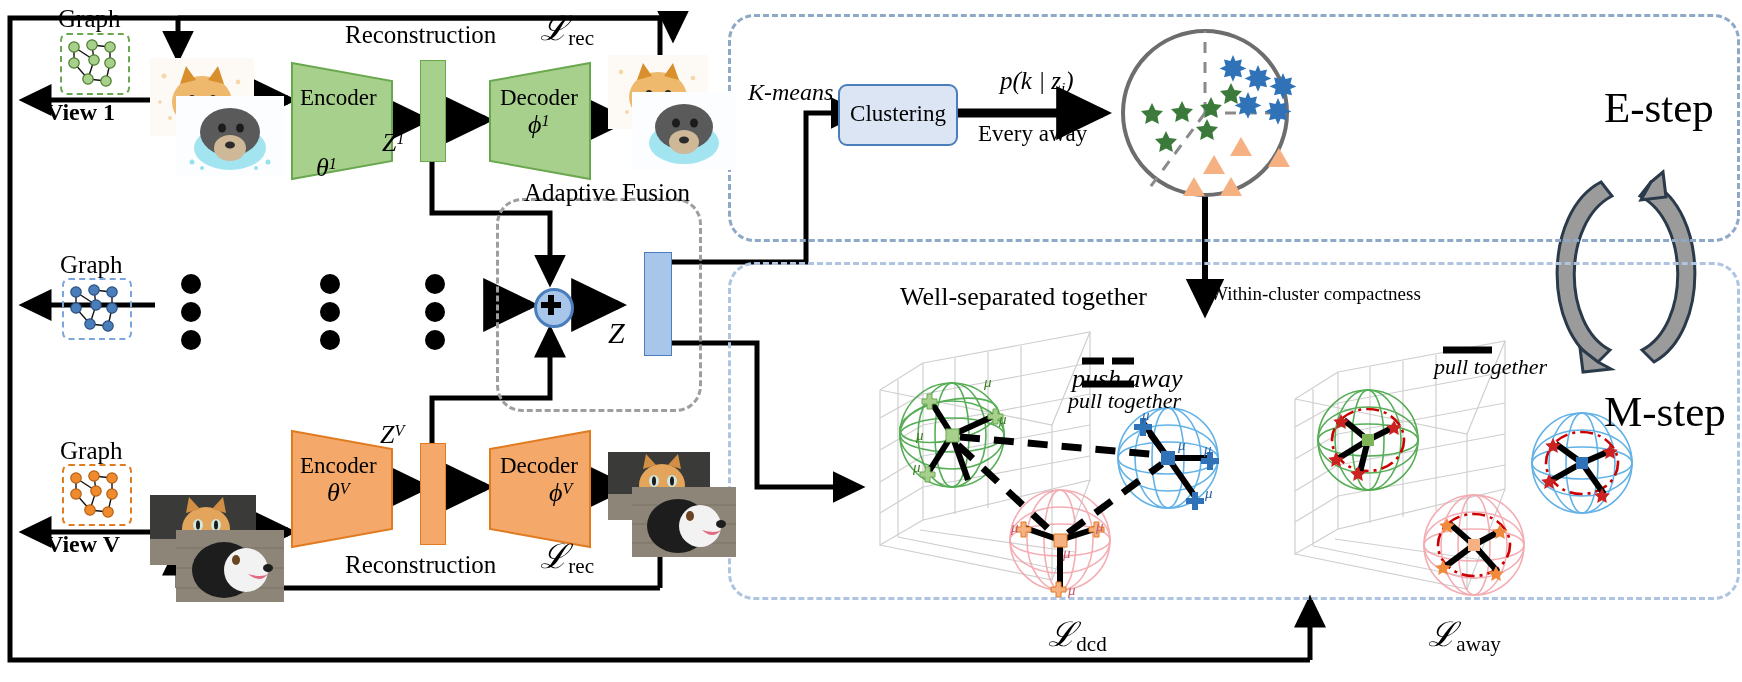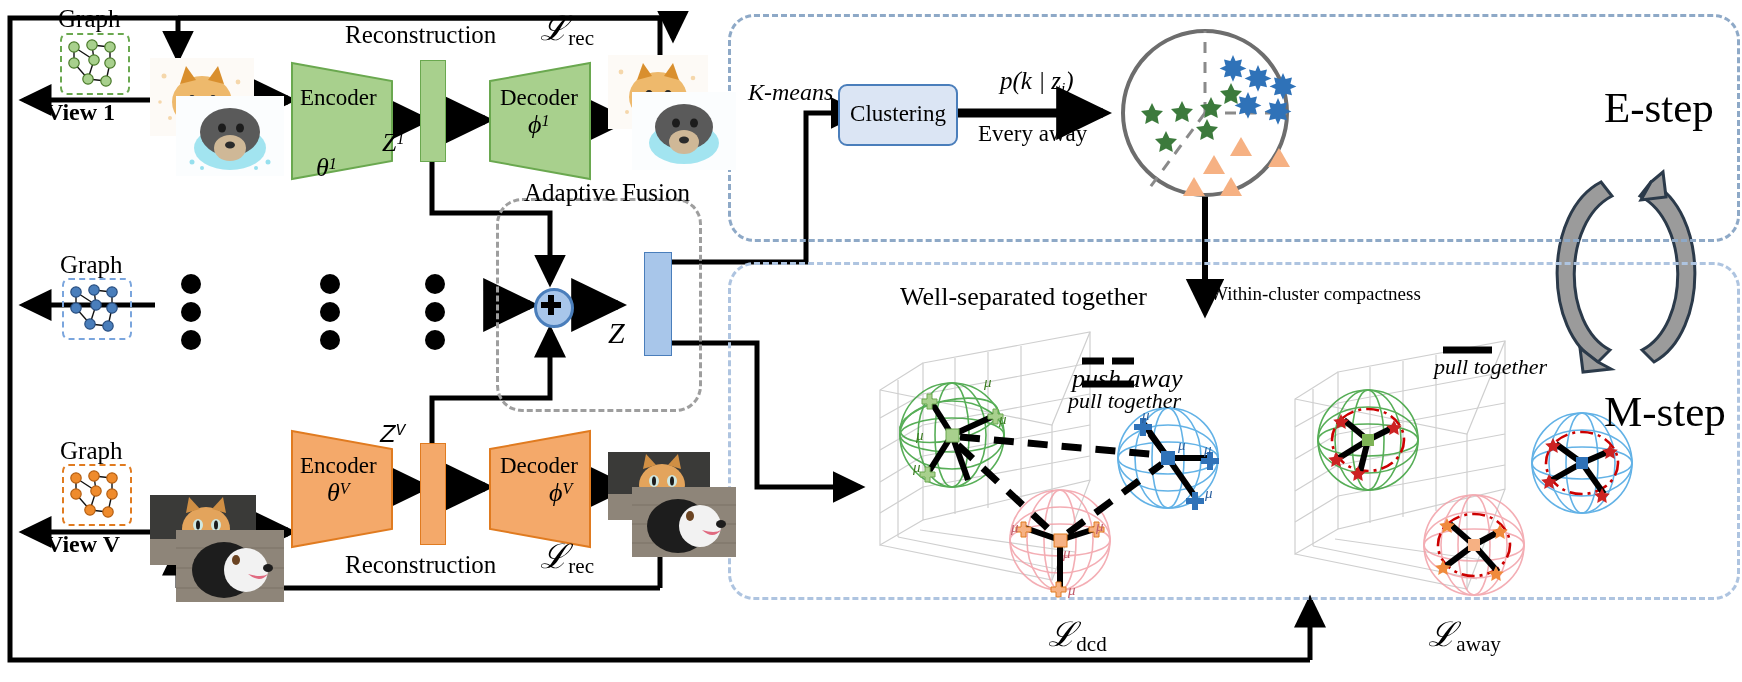--- a/index.html
+++ b/index.html
@@ -577,21 +577,21 @@
 
 <div class="trap" style="left:288px;top:428px;">
   <svg width="108" height="122" viewBox="0 0 108 122">
     <path d="M4,3 L104,21 L104,101 L4,119 Z" fill="#f4a96a" stroke="#e07b20" stroke-width="2"></path>
   </svg>
 </div>
 <div class="txt" style="left:300px;top:454px;font-size:23px;">Encoder</div>
 <div class="txt ital" style="left:327px;top:480px;font-size:26px;"><span>θ</span><span class="sup">V</span></div>
 
 <div class="bar" style="left:420px;top:443px;width:24px;height:100px;background:#f4a96a;border-color:#e07b20;"></div>
-<div class="txt ital" style="left:380px;top:422px;font-size:26px;font-family:Liberation Mono, monospace;"><span>Z</span><span class="sup">V</span></div>
+<div class="txt ital" style="left:380px;top:422px;font-size:26px;"><span>Z</span><span class="sup">V</span></div>
 
 <div class="trap" style="left:486px;top:428px;">
   <svg width="108" height="122" viewBox="0 0 108 122">
     <path d="M4,21 L104,3 L104,119 L4,101 Z" fill="#f4a96a" stroke="#e07b20" stroke-width="2"></path>
   </svg>
 </div>
 <div class="txt" style="left:500px;top:454px;font-size:23px;">Decoder</div>
 <div class="txt ital" style="left:528px;top:480px;font-size:26px;margin-left:21px;"><span>ϕ</span><span class="sup">V</span></div>
 
 <div class="tile" style="left:608px;top:452px;width:102px;height:68px;">

